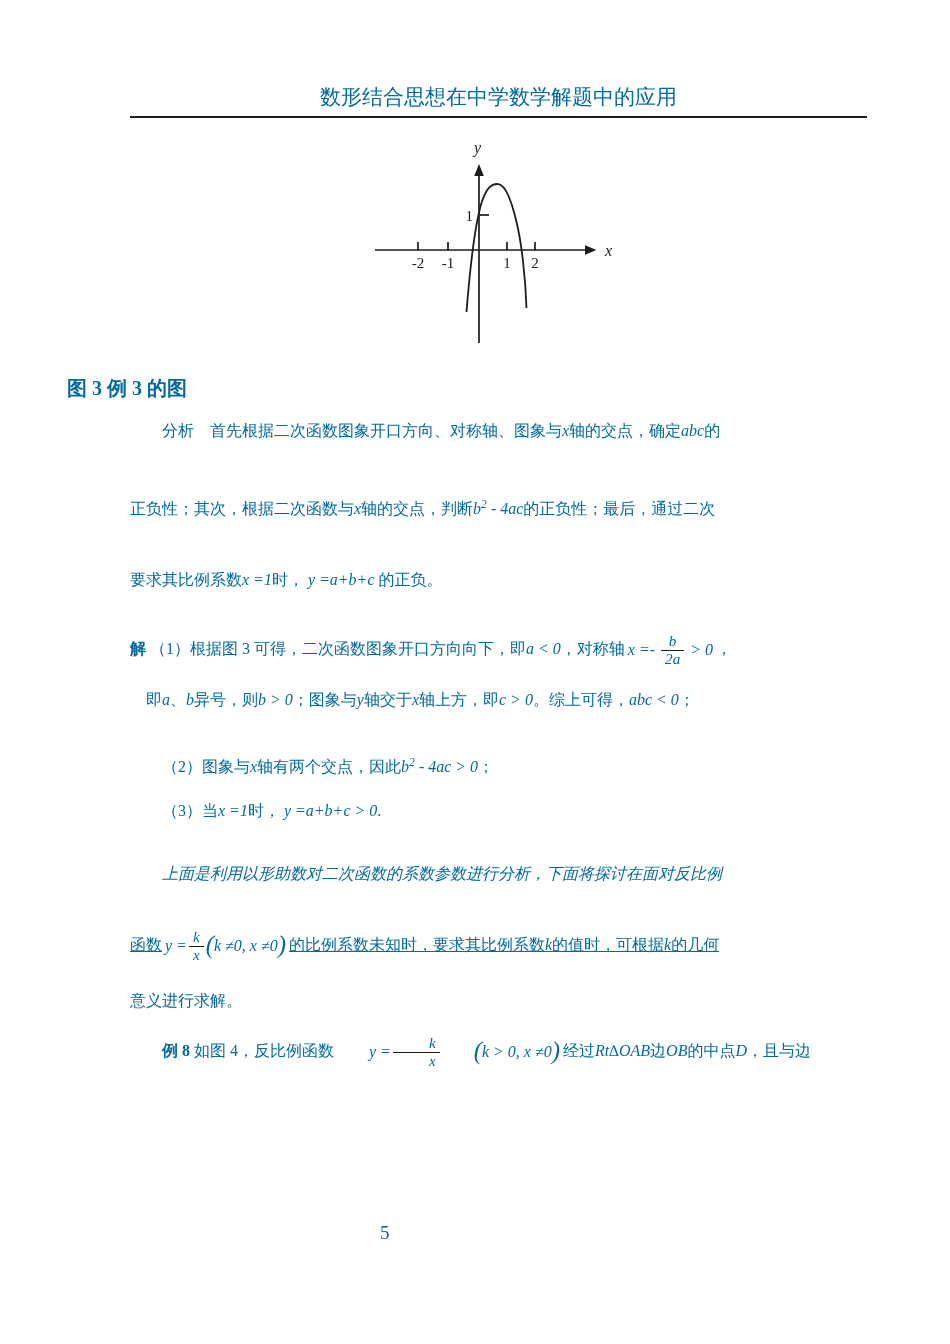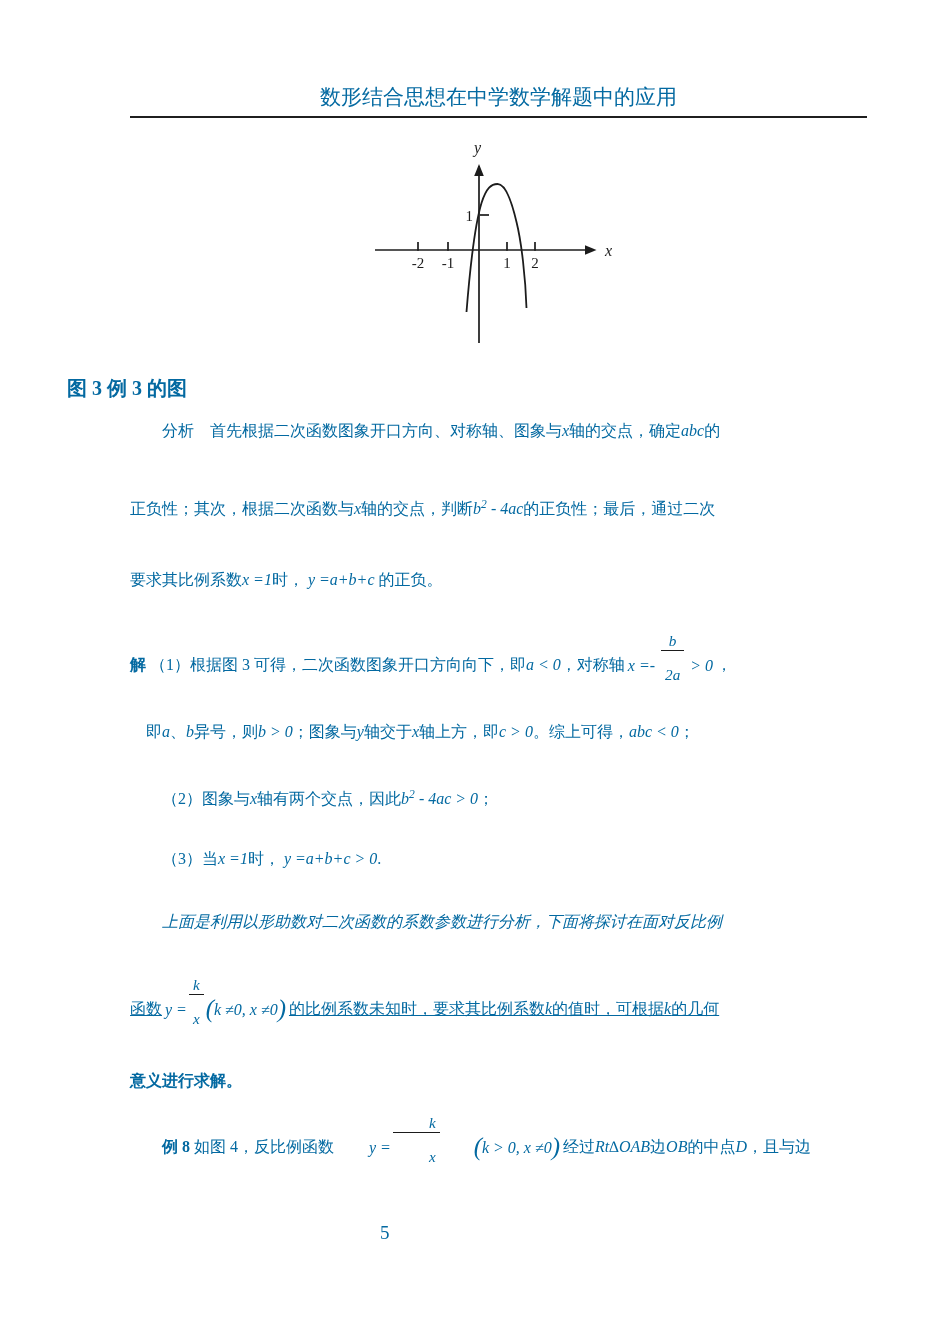--- a/index.html
+++ b/index.html
@@ -30,37 +30,37 @@
 
   .line { font-size:16px; line-height:30px; }
   .ind  { text-indent:32px; }
 
   .mt-a1 { margin-top:14px; }
   .mt-a2 { margin-top:43px; }
   .mt-a3 { margin-top:41px; }
   .mt-s1 { margin-top:38px; }
   .mt-s2 { margin-top:18px;margin-left:16px; }
   .mt-s3 { margin-top:32px; }
-  .mt-s4 { margin-top:30px; }
+  .mt-s4 { margin-top:14px; }
   .mt-p1 { margin-top:33px;font-style:italic; }
   .mt-p2 { margin-top:40px;text-decoration:underline; }
-  .mt-p3 { margin-top:23px;font-weight:bold; }
+  .mt-p3 { margin-top:23px; }
   .mt-e1 { margin-top:19px; }
 
   .cn   { }
   .bold { font-weight:bold; }
   .math { font-style:italic; font-family:"Liberation Serif","DejaVu Serif",serif; }
   sup.math { font-size:0.72em; }
 
   .frac { display:inline-flex; align-items:center; vertical-align:middle;
           font-style:italic; margin:0 3px; }
   .frac .stack { display:inline-flex; flex-direction:column; align-items:center;
                  line-height:1.08; margin:0 2px; font-size:0.95em; }
   .frac .num { padding:0 4px; }
-  .frac .den { border-top:1.4px solid #1b1b1b; padding:16px 4px; }
+  .frac .den { border-top:1.4px solid #1b1b1b; padding:0 4px; }
   .frac .mpre, .frac .mpost { white-space:pre; }
   .bigparen { font-size:1.55em; font-weight:300; line-height:1; vertical-align:-0.1em; }
 
   .pagenum { position:absolute; left:380px; top:1222px; font-size:19px; }
 </style>
 </head>
 <body>
 
 <div class="page">
   <div class="content">

